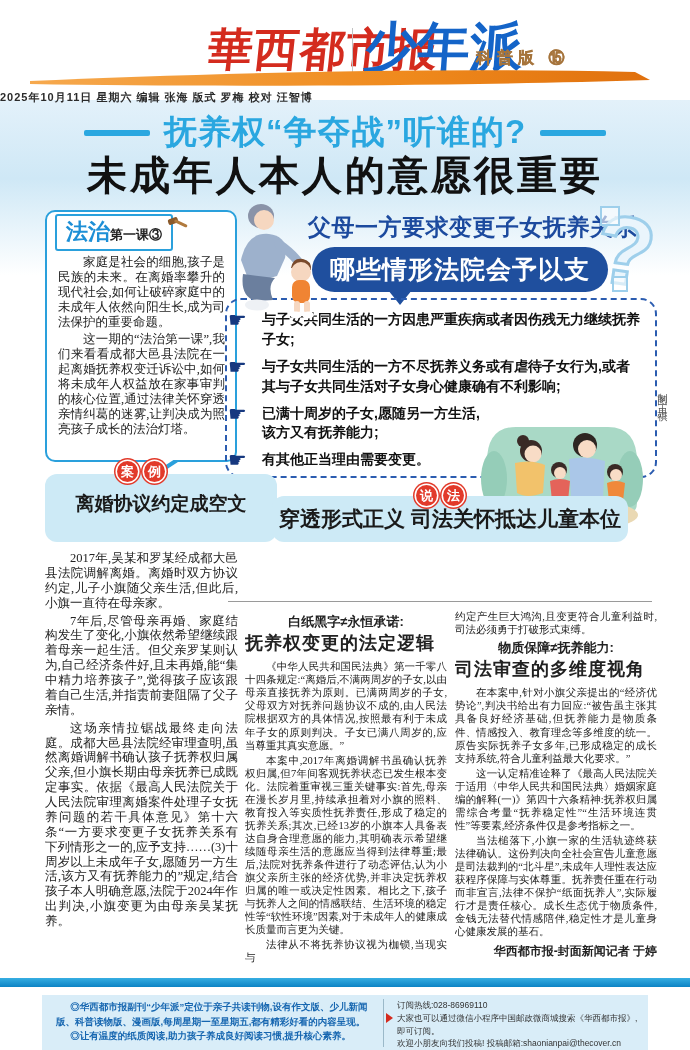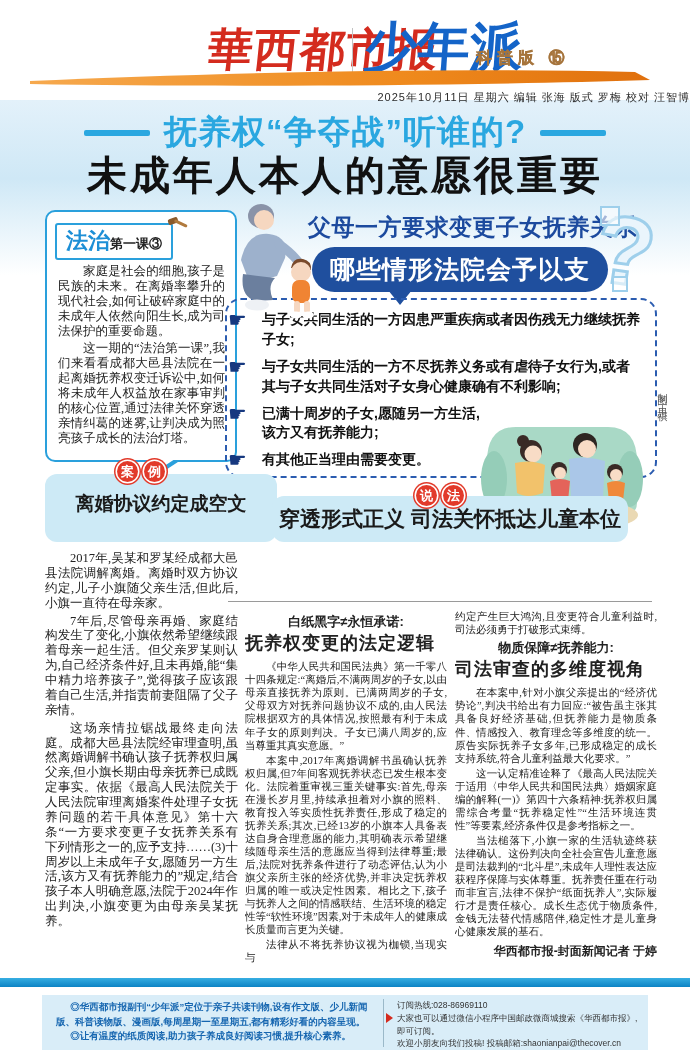--- a/index.html
+++ b/index.html
@@ -14,38 +14,38 @@
   
   .brand{position:absolute;left:208px;top:20px;font-size:45px;font-weight:bold;color:#d42b1e;
          letter-spacing:1px;transform:skewX(-6deg);}
   .mast-divider{position:absolute;left:352px;top:28px;width:1px;height:46px;background:#c2c2c2;}
   .section-name{position:absolute;left:364px;top:12px;font-size:53px;font-weight:900;color:#1464c8;
                 font-family:"Liberation Sans","DejaVu Sans",sans-serif;transform:skewX(-4deg);}
   .edition{position:absolute;left:476px;top:48px;font-size:16px;font-weight:bold;color:#b5824c;
            letter-spacing:5px;-webkit-text-stroke:0.4px #a5743c;}
   .page-circ{letter-spacing:0;}
   .swoosh{position:absolute;left:25px;top:66px;width:640px;height:26px;}
-  .dateline{position:absolute;left:0;top:90px;width:690px;text-align:right;font-size:11px;
-            color:#2b2b2b;letter-spacing:1px;}
+  .dateline{position:absolute;left:0;top:90px;width:690px;text-align:left;font-size:11px;
+            color:#2b2b2b;letter-spacing:1px;font-weight:bold;}
 
   
   .kicker{position:absolute;left:0;top:110px;width:690px;display:flex;align-items:center;
           justify-content:center;gap:14px;color:#2aa7e0;font-size:33px;font-weight:900;letter-spacing:1px;}
   .kicker .bar{width:66px;height:6px;background:#2aa7e0;border-radius:2px;}
   .main-title{position:absolute;left:0;top:148px;width:690px;text-align:center;font-size:40px;
               font-weight:900;color:#111;letter-spacing:3px;}
 
   
   .law-box{position:absolute;left:45px;top:210px;width:192px;height:252px;border:2px solid #2aa0dc;
            border-radius:10px;background:#fff;box-sizing:border-box;}
   .law-tail-o{position:absolute;bottom:-17px;left:98px;width:0;height:0;
               border-top:17px solid #2aa0dc;border-left:10px solid transparent;border-right:26px solid transparent;}
   .law-tail-i{position:absolute;bottom:-12px;left:101px;width:0;height:0;
               border-top:13px solid #ffffff;border-left:7px solid transparent;border-right:20px solid transparent;}
-  .law-chip{display:inline-block;margin:11px 0 2px 8px;border:2px solid #2aa0dc;border-radius:3px;
+  .law-chip{display:inline-block;margin:2px 0 2px 8px;border:2px solid #2aa0dc;border-radius:3px;
             padding:1px 9px 2px 9px;background:#fff;}
   .law-chip .big{font-size:22px;font-weight:900;color:#1d8fd6;font-family:"Liberation Sans",sans-serif;}
   .law-chip .small{font-size:13px;font-weight:bold;color:#222;}
   .gavel{position:absolute;left:118px;top:4px;}
   .law-text{padding:2px 10px 0 11px;font-size:12.5px;line-height:1.2;text-align:justify;color:#222;}
   .law-text p{margin:0 0 2px 0;text-indent:2em;}
 
   
   .badges{position:absolute;display:flex;gap:6px;justify-content:center;z-index:6;}
   .badge{width:21px;height:21px;border-radius:50%;background:#e23a2a;color:#fff;font-size:13px;

